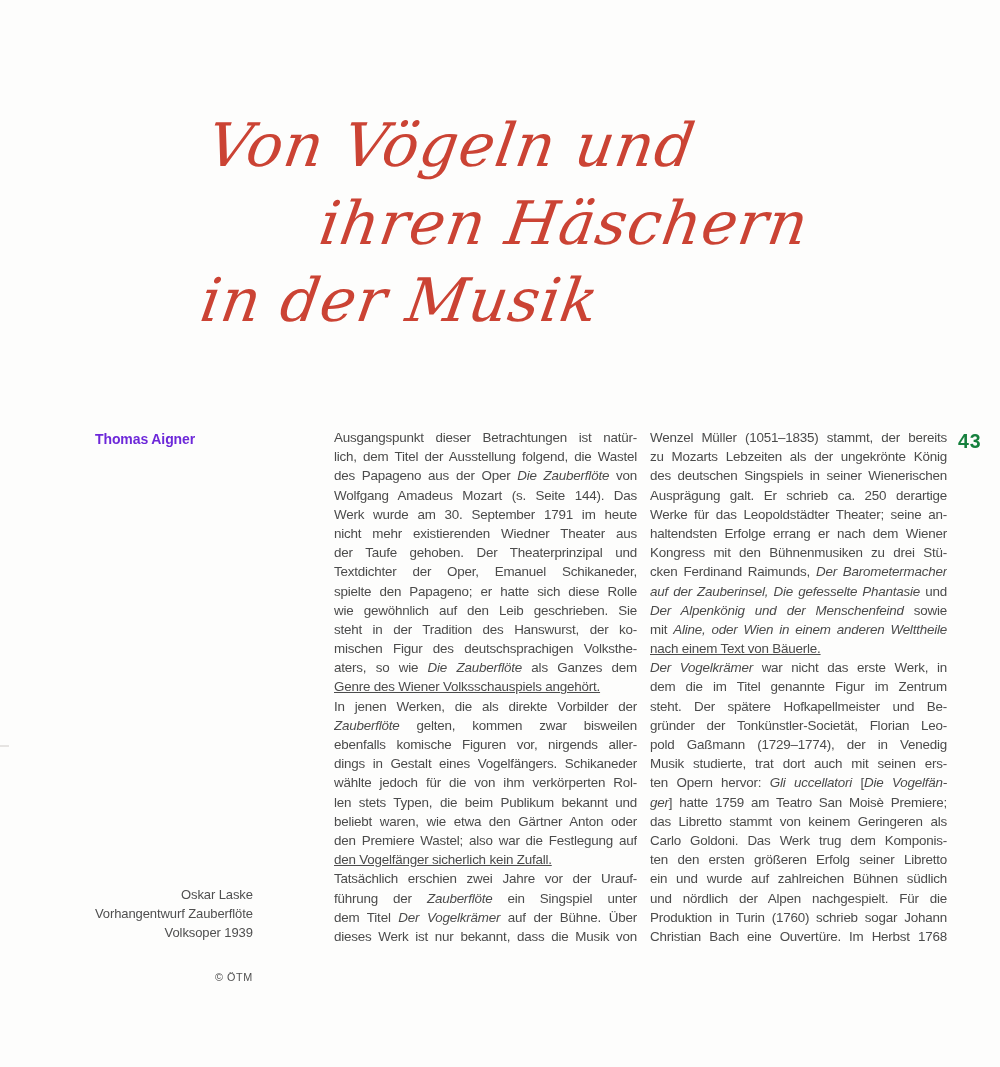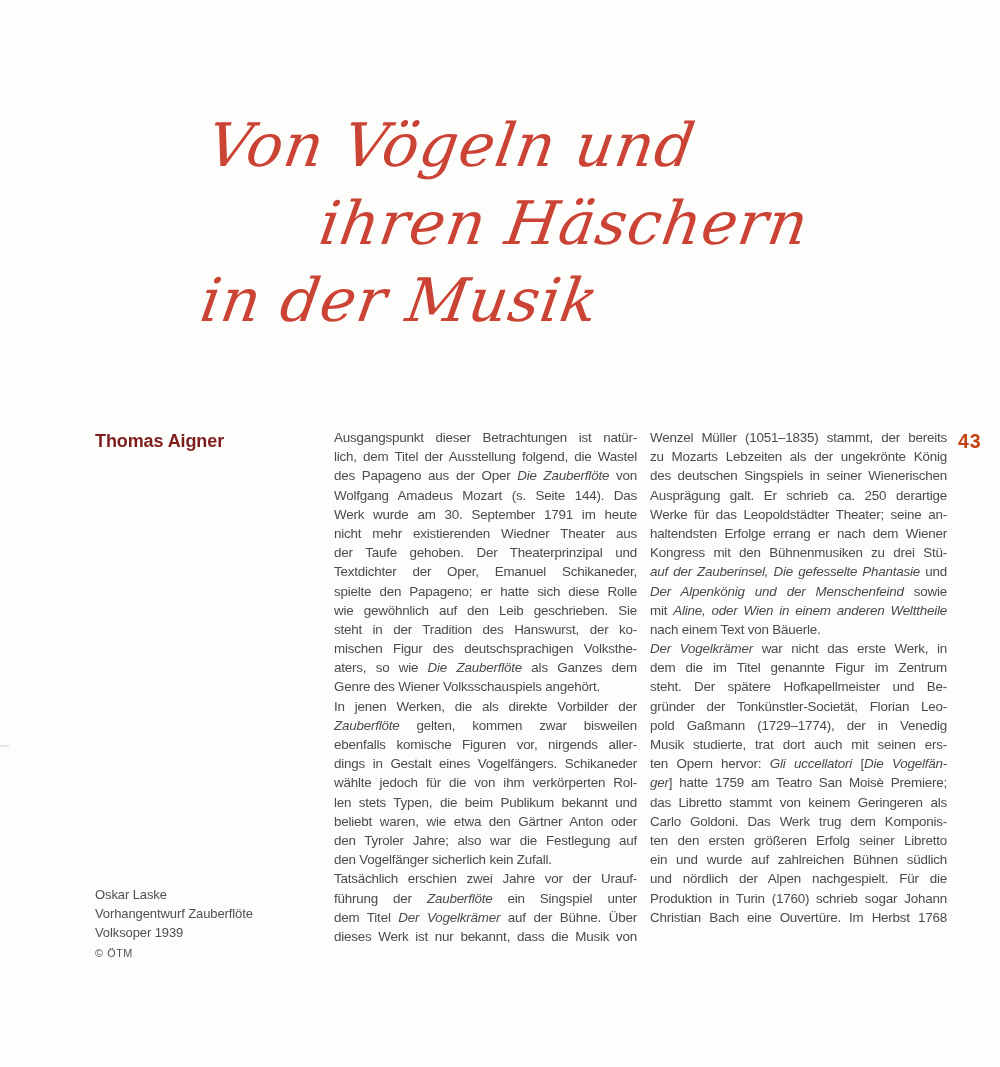--- a/index.html
+++ b/index.html
@@ -29,47 +29,49 @@
   .title-line.l1 { left: 203px; top: 110px; }
   .title-line.l2 { left: 315px; top: 188px; }
   .title-line.l3 { left: 196px; top: 265px; }
 
   
   .pagenum {
     position: absolute;
     left: 958px; top: 430px;
     font-size: 19.5px;
     font-weight: bold;
-    color: #c2410c;
+    color: #15803d;
     letter-spacing: 1px;
   }
 
   
   .author {
     position: absolute;
     left: 95px; top: 431px;
-    font-size: 18px;
+    font-size: 14px;
     font-weight: bold;
-    color: #7f1d1d;
+    color: #6d28d9;
     letter-spacing: -0.1px;
   }
 
   
   .caption {
     position: absolute;
     left: 95px; top: 885px;
     font-size: 13px;
     line-height: 19px;
     color: #4f4f4f;
     letter-spacing: -0.1px;
+    text-align: right;
   }
   .caption .copyright {
     font-size: 10.8px;
     letter-spacing: 0.6px;
     padding-top: 2px;
+    margin-top: 24px;
   }
 
   
   .col {
     position: absolute;
     top: 428px;
     color: #4b4b4b;
     font-size: 13.4px;
     line-height: 19.2px;
     letter-spacing: -0.2px;
@@ -78,20 +80,21 @@
   .col.c2 { left: 650px; width: 297px; }
   .tline {
     height: 19.2px;
     overflow: hidden;
     text-align: justify;
     text-align-last: justify;
   }
   .tline.noj {
     text-align: left;
     text-align-last: left;
+    text-decoration: underline;
   }
   .it { font-style: italic; }
 
   
   .edge-mark {
     position: absolute;
     left: 0; top: 745px;
     width: 9px; height: 2px;
     background: #e6e4e2;
   }
@@ -133,35 +136,36 @@
       <div class="tline"><span>mischen Figur des deutschsprachigen Volksthe-</span></div>
       <div class="tline"><span>aters, so wie </span><span class="it">Die Zauberflöte</span><span> als Ganzes dem</span></div>
       <div class="tline noj"><span>Genre des Wiener Volksschauspiels angehört.</span></div>
       <div class="tline"><span>In jenen Werken, die als direkte Vorbilder der</span></div>
       <div class="tline"><span class="it">Zauberflöte</span><span> gelten, kommen zwar bisweilen</span></div>
       <div class="tline"><span>ebenfalls komische Figuren vor, nirgends aller-</span></div>
       <div class="tline"><span>dings in Gestalt eines Vogelfängers. Schikaneder</span></div>
       <div class="tline"><span>wählte jedoch für die von ihm verkörperten Rol-</span></div>
       <div class="tline"><span>len stets Typen, die beim Publikum bekannt und</span></div>
       <div class="tline"><span>beliebt waren, wie etwa den Gärtner Anton oder</span></div>
-      <div class="tline"><span>den Tyroler Jahre; also war die Festlegung auf</span></div>
+      <div class="tline"><span>den Premiere Wastel; also war die Festlegung auf</span></div>
       <div class="tline noj"><span>den Vogelfänger sicherlich kein Zufall.</span></div>
       <div class="tline"><span>Tatsächlich erschien zwei Jahre vor der Urauf-</span></div>
       <div class="tline"><span>führung der </span><span class="it">Zauberflöte</span><span> ein Singspiel unter</span></div>
       <div class="tline"><span>dem Titel </span><span class="it">Der Vogelkrämer</span><span> auf der Bühne. Über</span></div>
       <div class="tline"><span>dieses Werk ist nur bekannt, dass die Musik von</span></div>
     </div>
   <div class="col c2">
       <div class="tline"><span>Wenzel Müller (1051–1835) stammt, der bereits</span></div>
       <div class="tline"><span>zu Mozarts Lebzeiten als der ungekrönte König</span></div>
       <div class="tline"><span>des deutschen Singspiels in seiner Wienerischen</span></div>
       <div class="tline"><span>Ausprägung galt. Er schrieb ca. 250 derartige</span></div>
       <div class="tline"><span>Werke für das Leopoldstädter Theater; seine an-</span></div>
       <div class="tline"><span>haltendsten Erfolge errang er nach dem Wiener</span></div>
       <div class="tline"><span>Kongress mit den Bühnenmusiken zu drei Stü-</span></div>
+      <div class="tline"><span>cken Ferdinand Raimunds, </span><span class="it">Der Barometermacher</span></div>
       <div class="tline"><span class="it">auf der Zauberinsel, Die gefesselte Phantasie</span><span> und</span></div>
       <div class="tline"><span class="it">Der Alpenkönig und der Menschenfeind</span><span> sowie</span></div>
       <div class="tline"><span>mit </span><span class="it">Aline, oder Wien in einem anderen Welttheile</span></div>
       <div class="tline noj"><span>nach einem Text von Bäuerle.</span></div>
       <div class="tline"><span class="it">Der Vogelkrämer</span><span> war nicht das erste Werk, in</span></div>
       <div class="tline"><span>dem die im Titel genannte Figur im Zentrum</span></div>
       <div class="tline"><span>steht. Der spätere Hofkapellmeister und Be-</span></div>
       <div class="tline"><span>gründer der Tonkünstler-Societät, Florian Leo-</span></div>
       <div class="tline"><span>pold Gaßmann (1729–1774), der in Venedig</span></div>
       <div class="tline"><span>Musik studierte, trat dort auch mit seinen ers-</span></div>

